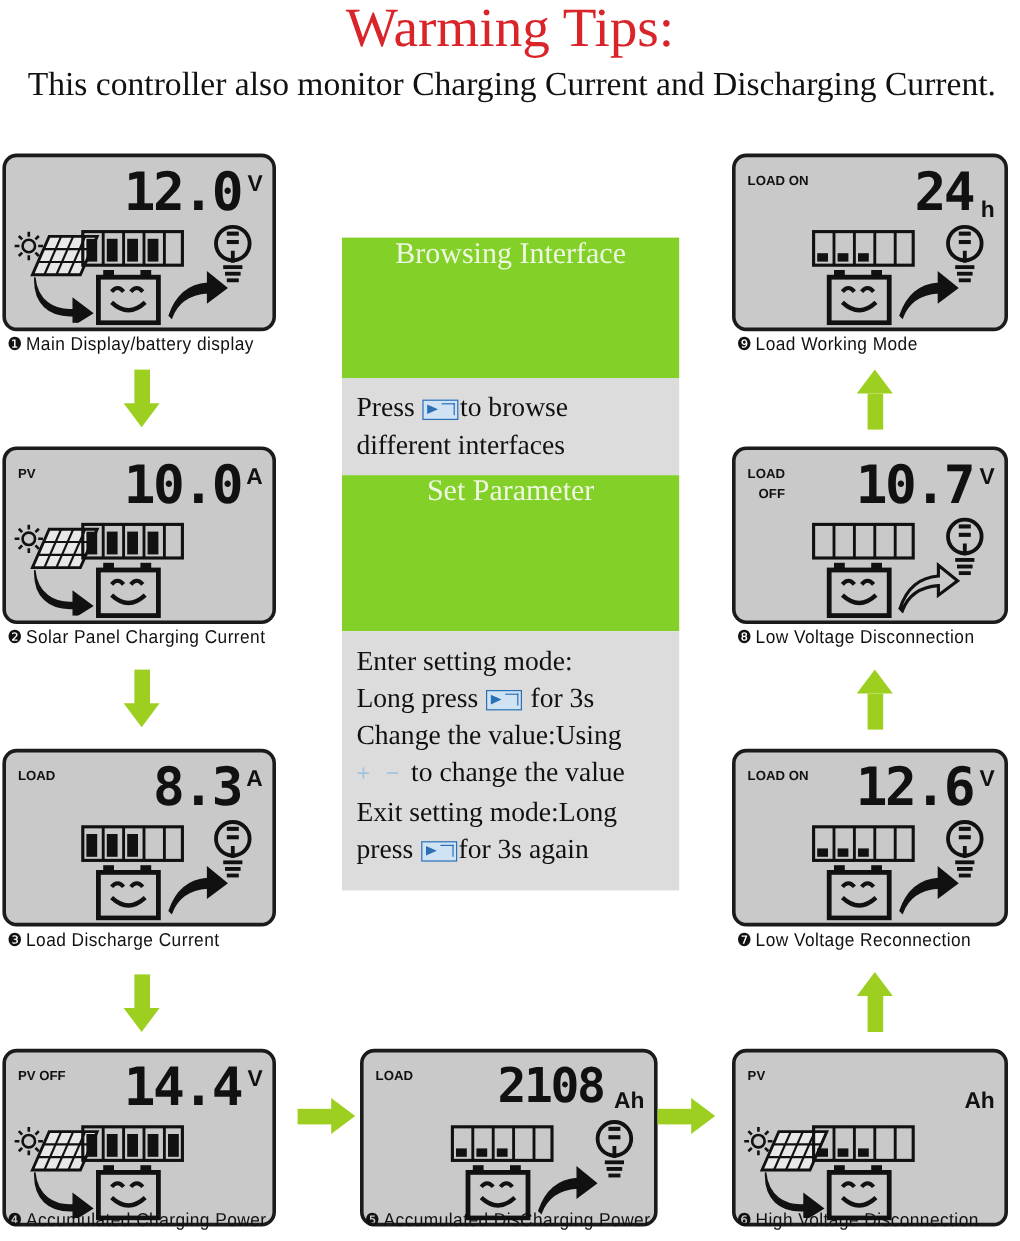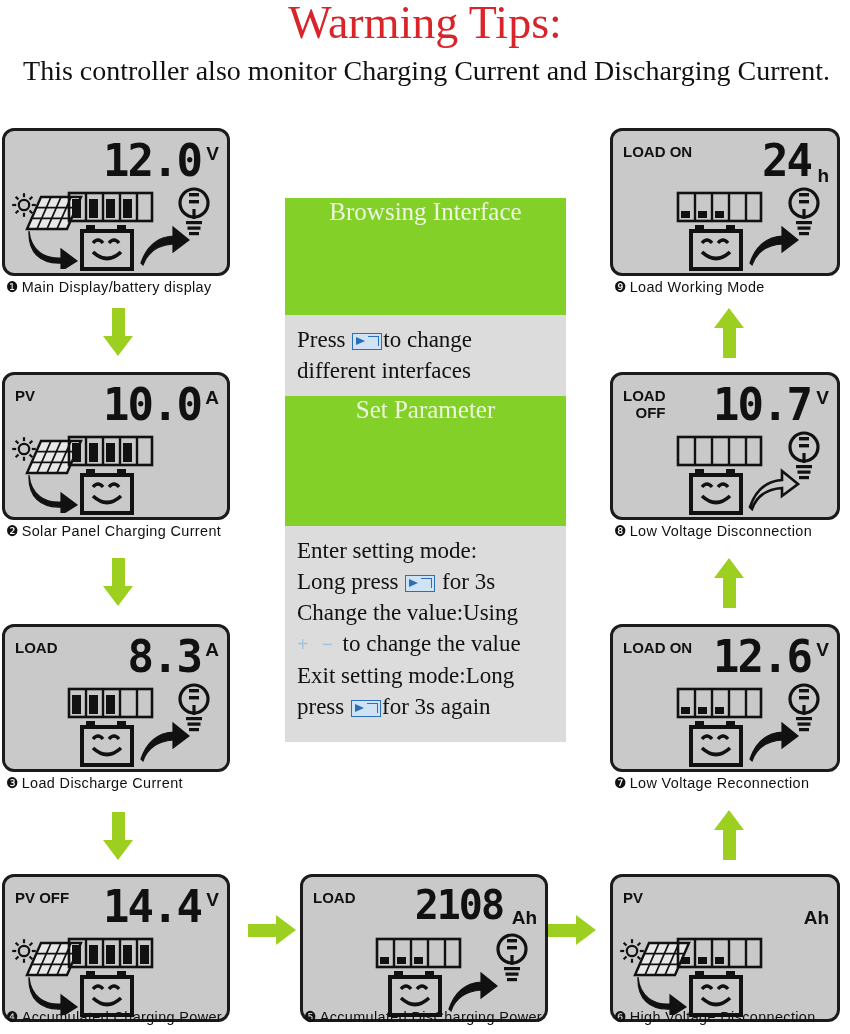--- a/index.html
+++ b/index.html
@@ -28,21 +28,21 @@
     background:#c9c9c9;
     border:3px solid #1b1b1b;
     border-radius:12px;
     box-sizing:border-box;
   }
   .lcd-inner{position:relative;width:100%;height:100%;}
 
   .tag{
     position:absolute;
     font-family:"Liberation Sans", sans-serif;
-    font-size:15px;font-weight:600;color:#111;letter-spacing:0px;
+    font-size:11px;font-weight:600;color:#111;letter-spacing:0px;
     white-space:pre;line-height:17px;
   }
 
   .seg{
     position:absolute;
     font-family:"DejaVu Sans Mono", monospace;
     font-weight:bold;
     color:#111;
     letter-spacing:-2px;
     line-height:1;
@@ -535,21 +535,21 @@
   </div>
 <div class="arrow a-up" style="left:714px;top:308px;width:31px;height:50px;">
     <div class="stem"></div>
     <div class="head"></div>
   </div>
 
 <div class="cc cc-green" style="top:198px;height:117px;">
   <span>Browsing Interface</span>
 </div>
 <div class="cc cc-grey" style="top:315px;height:81px;">
-  <span>Press </span><span class="btn-icon"></span><span>to change different interfaces</span>
+  <span>Press </span><span class="btn-icon"></span><span>to browse different interfaces</span>
 </div>
 <div class="cc cc-green" style="top:396px;height:130px;">
   <span>Set Parameter</span>
 </div>
 <div class="cc cc-grey" style="top:526px;height:216px;">
   <div><span>Enter setting mode:</span></div>
   <div><span>Long press </span><span class="btn-icon"></span><span> for 3s</span></div>
   <div><span>Change the value:Using</span></div>
   <div><span class="pm">+  −</span><span> to change the value</span></div>
   <div><span>Exit setting mode:Long</span></div>

